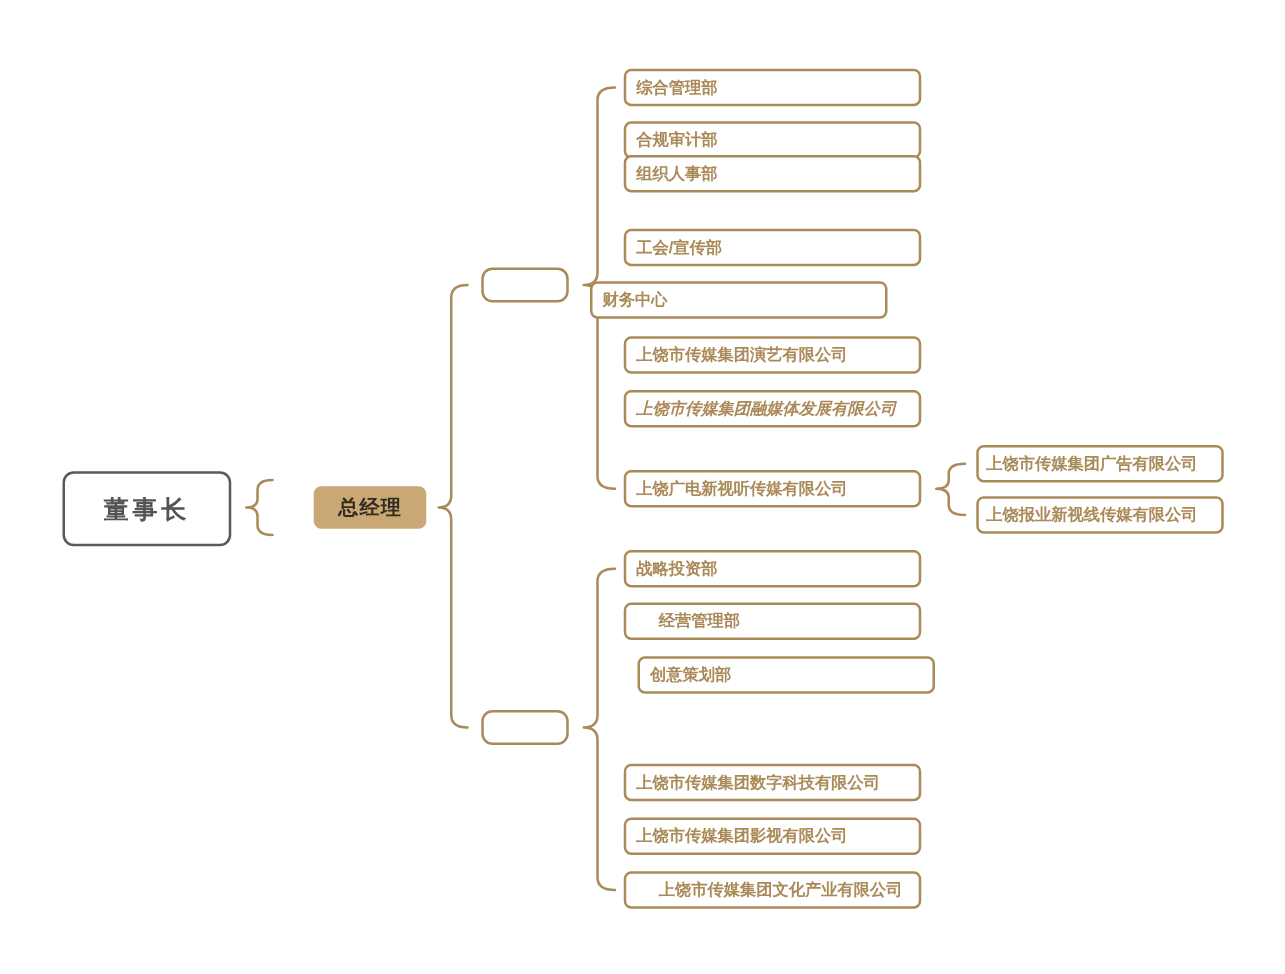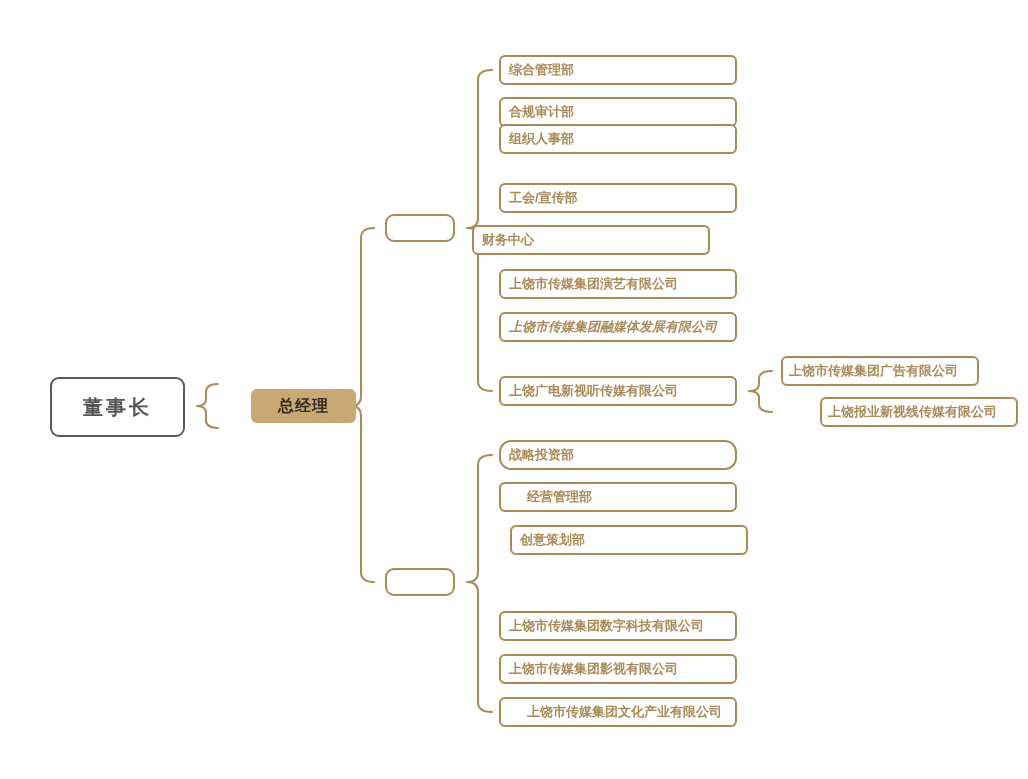--- a/index.html
+++ b/index.html
@@ -76,21 +76,21 @@
     height:60px;
   }
   .gm-node{
     background:var(--gm-bg);
     border-radius:6px;
     color:var(--gm-text);
     font-size:16px;
     font-weight:700;
     letter-spacing:1px;
     justify-content:center;
-    width:105px;
+    width:90px;
     height:34px;
   }
   .node span{display:inline-block;}
 </style>
 </head>
 <body>
 
 <div class="canvas">
 
   <svg class="links" width="1028" height="779" viewBox="0 0 1028 779">
@@ -133,25 +133,25 @@
   <div class="node leaf" style="left:499px;top:312px;font-style:italic;">
     <span>上饶市传媒集团融媒体发展有限公司</span>
   </div>
   <div class="node leaf" style="left:499px;top:376px;">
     <span>上饶广电新视听传媒有限公司</span>
   </div>
 
   <div class="node leaf sub" style="left:781px;top:356px;">
     <span>上饶市传媒集团广告有限公司</span>
   </div>
-  <div class="node leaf sub" style="left:820px;top:397px;">
+  <div class="node leaf sub" style="left:781px;top:397px;">
     <span>上饶报业新视线传媒有限公司</span>
   </div>
 
-  <div class="node leaf" style="left:499px;top:440px;border-radius:12px;">
+  <div class="node leaf" style="left:499px;top:440px;">
     <span>战略投资部</span>
   </div>
   <div class="node leaf" style="left:499px;top:482px;padding-left:26px;">
     <span>经营管理部</span>
   </div>
   <div class="node leaf" style="left:499px;top:525px;margin-left:11px;">
     <span>创意策划部</span>
   </div>
   <div class="node leaf" style="left:499px;top:611px;">
     <span>上饶市传媒集团数字科技有限公司</span>

